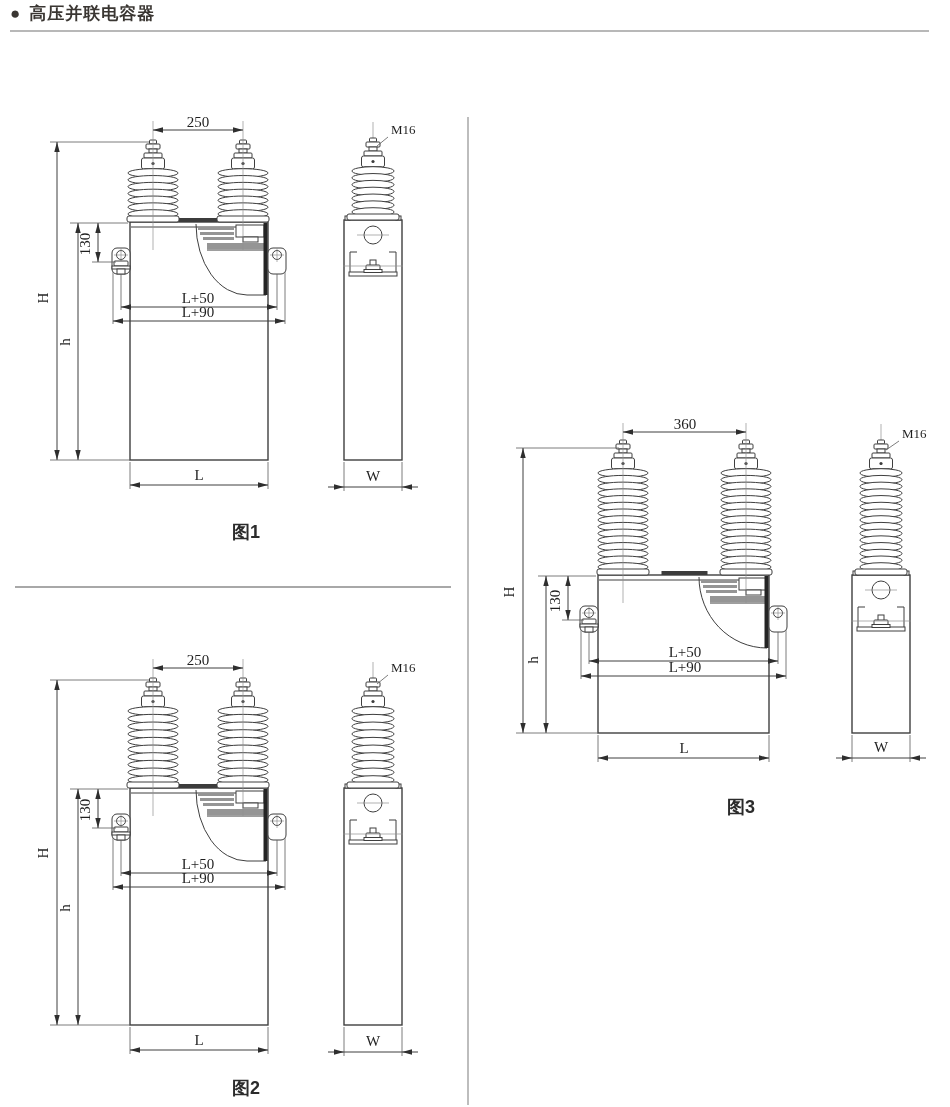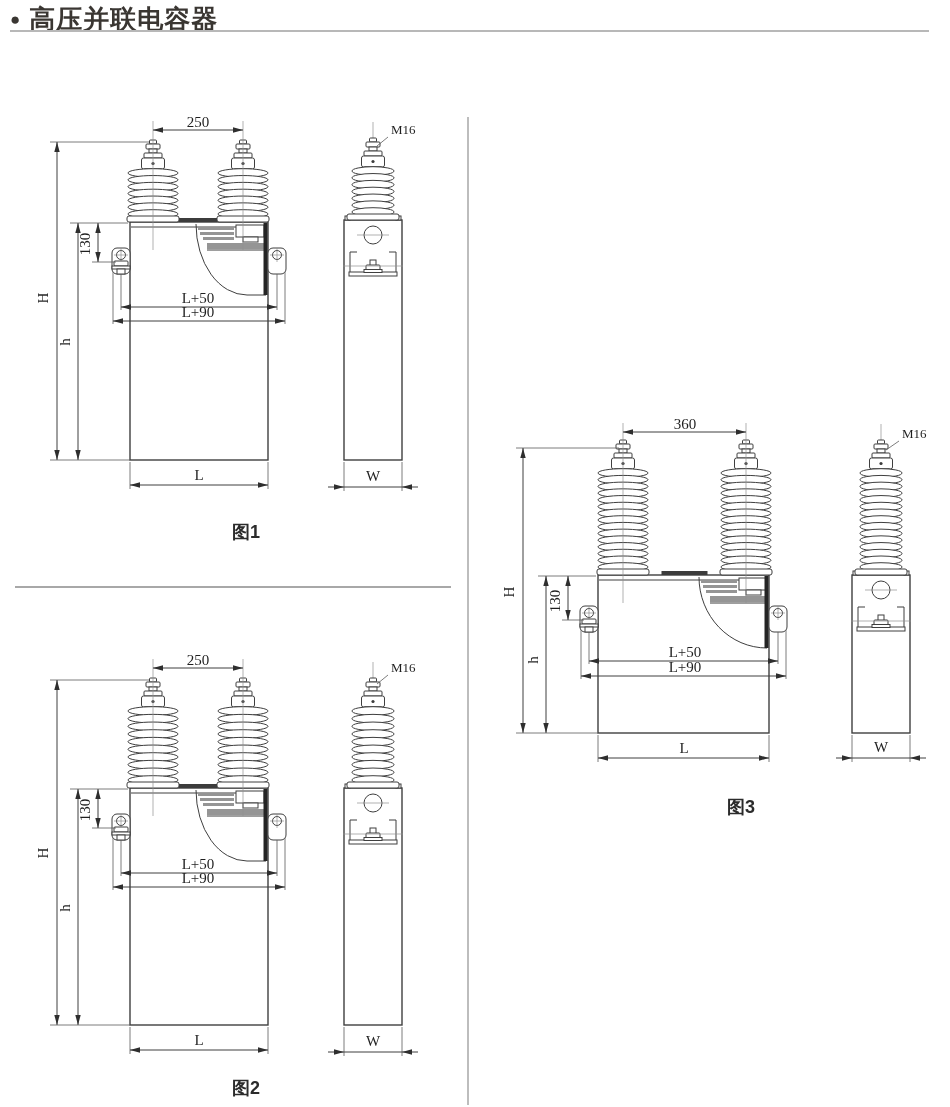--- a/index.html
+++ b/index.html
@@ -1,20 +1,20 @@
 <!DOCTYPE html>
 <html><head>
 <meta charset="utf-8">
 <style>
   html,body{margin:0;padding:0;background:#fff;}
   #page{position:relative;width:950px;height:1107px;background:#fff;overflow:hidden;
         font-family:"Liberation Sans", sans-serif;}
   .header{position:absolute;left:10px;top:2px;display:flex;align-items:center;gap:9px;}
   .bullet{font-size:17px;color:#3a3632;line-height:1;}
-  .title{font-size:26px;font-weight:bold;color:#3a3632;letter-spacing:1px;}
+  .title{font-size:17px;font-weight:bold;color:#3a3632;letter-spacing:1px;}
   .header-rule{position:absolute;left:10px;top:30px;width:919px;height:2px;background:#b8b8b8;}
   .v-divider{position:absolute;left:467px;top:117px;width:2px;height:988px;background:#bdbdbd;}
   .h-divider{position:absolute;left:15px;top:586px;width:436px;height:2px;background:#a8a8a8;}
   svg{position:absolute;left:0;top:0;}
   .dl{stroke:#3f3f3f;stroke-width:1;fill:none;}
   .tank{fill:#fff;stroke:#3f3f3f;stroke-width:1.4;}
   .part{fill:#fff;stroke:#3f3f3f;stroke-width:1;}
   .fin{fill:#fff;stroke:#3f3f3f;stroke-width:1;}
   .xl{stroke:#5c5c5c;stroke-width:0.8;fill:none;}
   .cl{stroke:#8f8f8f;stroke-width:0.7;fill:none;}

